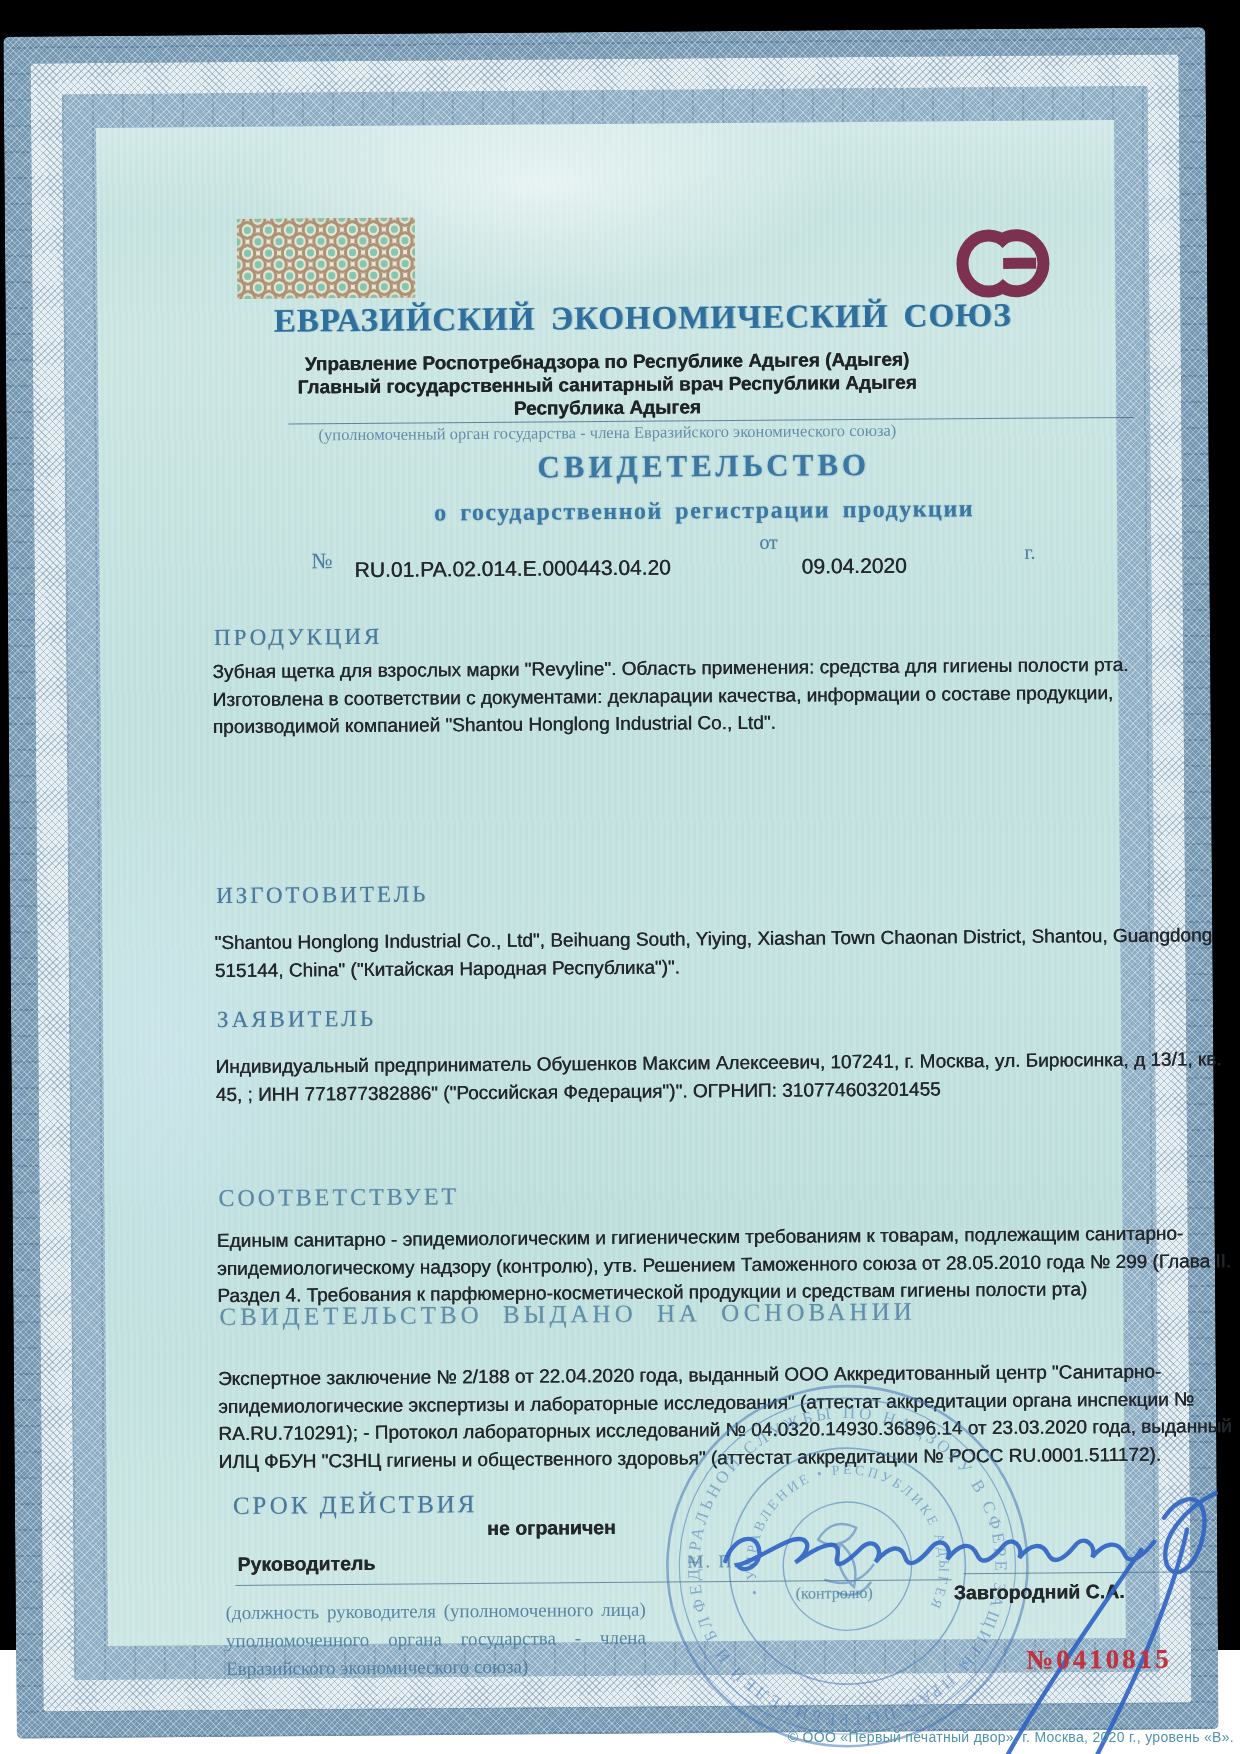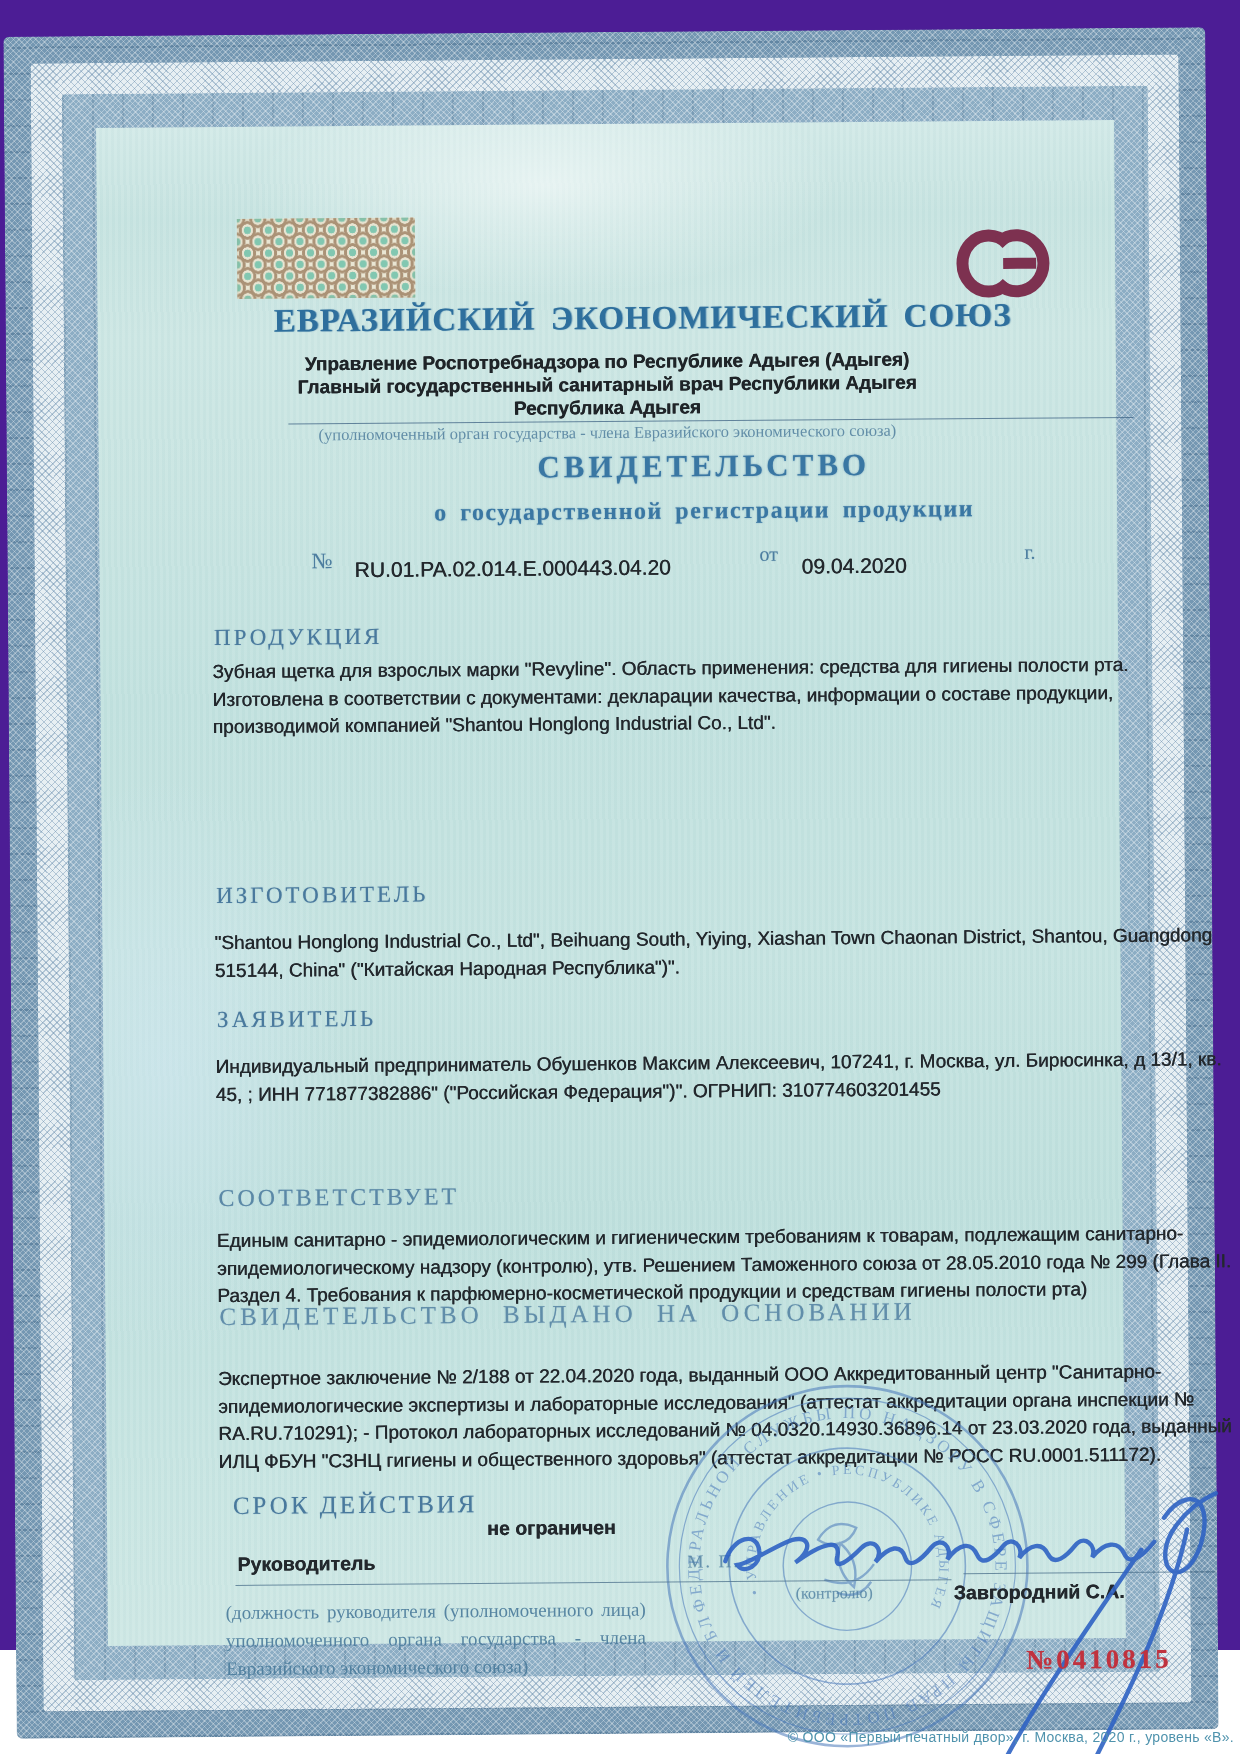--- a/index.html
+++ b/index.html
@@ -1,17 +1,17 @@
 <!DOCTYPE html>
 <html><head>
 <meta charset="utf-8">
 <style>
   html,body{margin:0;padding:0;background:#ffffff;width:1240px;height:1754px;overflow:hidden;}
   *{box-sizing:border-box;}
-  .page{position:relative;width:1240px;height:1650px;background:#4c1d95;font-family:"Liberation Sans",sans-serif;}
+  .page{position:relative;width:1240px;height:1650px;background:#000000;font-family:"Liberation Sans",sans-serif;}
 
   
   .cert{position:absolute;left:10px;top:32px;width:1202px;height:1702px;transform:rotate(-0.45deg);transform-origin:50% 50%;}
   .band{position:absolute;}
   .band-outer{inset:0;background-color:#7497b2;
     background-image:
       repeating-linear-gradient(45deg,rgba(255,255,255,.28) 0 1px,transparent 1px 4px),
       repeating-linear-gradient(-45deg,rgba(255,255,255,.28) 0 1px,transparent 1px 4px),
       repeating-linear-gradient(0deg,rgba(40,80,115,.25) 0 2px,transparent 2px 26px);
     border-radius:6px;}
@@ -104,21 +104,21 @@
       <div class="abs typed auth-line" style="top:249px;font-weight:bold;">Главный государственный санитарный врач Республики Адыгея</div>
       <div class="abs typed auth-line" style="top:272px;font-weight:bold;">Республика Адыгея</div>
       <div class="abs auth-rule"></div>
       <div class="abs serif auth-caption">(уполномоченный орган государства - члена Евразийского экономического союза)</div>
 
       <div class="abs serif main-title">СВИДЕТЕЛЬСТВО</div>
       <div class="abs serif sub-title">о государственной регистрации продукции</div>
 
       <div class="abs formlbl" style="left:212px;top:422px;font-size:22px;">№</div>
       <div class="abs typed" style="left:255px;top:432px;font-size:21px;">RU.01.РА.02.014.Е.000443.04.20</div>
-      <div class="abs formlbl" style="left:660px;top:420px;font-size:20px;">от</div>
+      <div class="abs formlbl" style="left:660px;top:408px;font-size:20px;">от</div>
       <div class="abs typed" style="left:702px;top:432px;font-size:21px;">09.04.2020</div>
       <div class="abs formlbl" style="left:925px;top:420px;font-size:20px;">г.</div>
 
       <div class="abs heading" style="left:114px;top:498px;font-size:23px;">ПРОДУКЦИЯ</div>
       <div class="abs typed para" style="left:112px;top:531px;width:1014px;">Зубная щетка для взрослых марки "Revyline". Область применения: средства для гигиены полости рта. Изготовлена в соответствии с документами: декларации качества, информации о составе продукции, производимой компанией "Shantou Honglong Industrial Co., Ltd".</div>
 
       <div class="abs heading" style="left:114px;top:756px;font-size:23px;">ИЗГОТОВИТЕЛЬ</div>
       <div class="abs typed para" style="left:112px;top:802px;width:1014px;">"Shantou Honglong Industrial Co., Ltd", Beihuang South, Yiying, Xiashan Town Chaonan District, Shantou, Guangdong 515144, China" ("Китайская Народная Республика")".</div>
 
       <div class="abs heading" style="left:114px;top:880px;font-size:23px;">ЗАЯВИТЕЛЬ</div>

